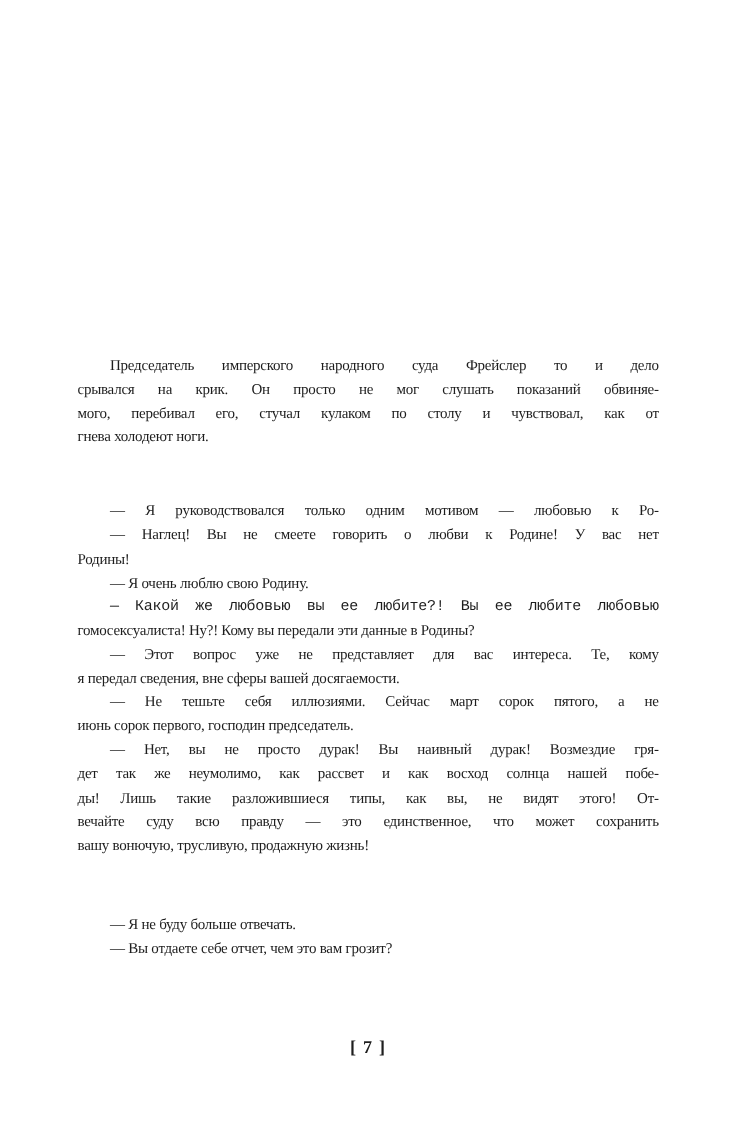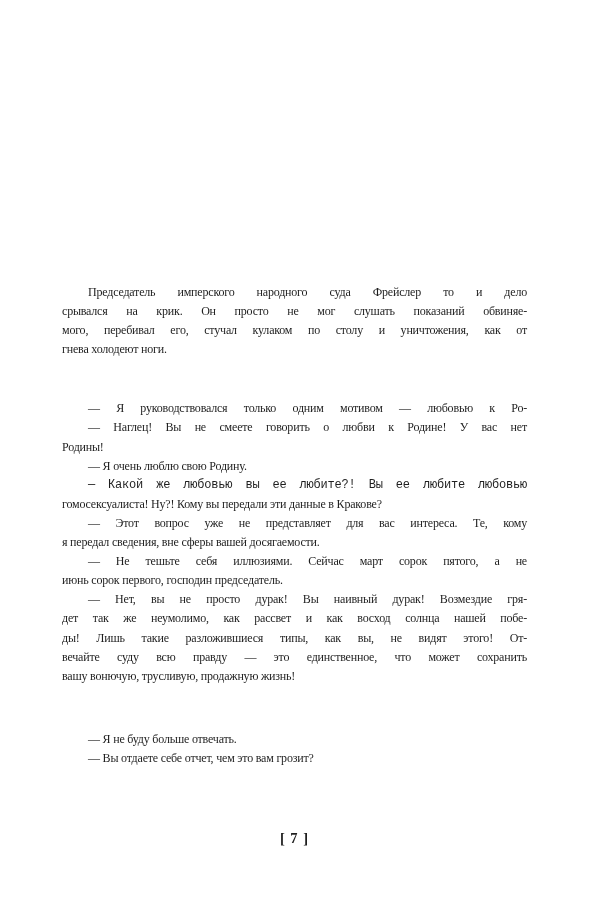--- a/index.html
+++ b/index.html
@@ -56,36 +56,36 @@
   }
 </style>
 </head>
 <body>
 
 <div class="page" style="background: rgb(255, 255, 255); color: rgb(30, 30, 30);">
   <div class="text-block">
       <div class="paragraph">
         <div class="line first" style="letter-spacing: -0.2px;">Председатель имперского народного суда Фрейслер то и дело</div>
         <div class="line" style="letter-spacing: -0.2px;">срывался на крик. Он просто не мог слушать показаний обвиняе-</div>
-        <div class="line" style="letter-spacing: -0.2px;">мого, перебивал его, стучал кулаком по столу и уничтожения, как от</div>
+        <div class="line" style="letter-spacing: -0.2px;">мого, перебивал его, стучал кулаком по столу и чувствовал, как от</div>
         <div class="line last" style="letter-spacing: -0.2px;">гнева холодеют ноги.</div>
       </div>
       <div class="paragraph">
         <div class="line first" style="letter-spacing: -0.2px; margin-top: 40px;">— Я руководствовался только одним мотивом — любовью к Ро-</div>
       </div>
       <div class="paragraph">
         <div class="line first" style="letter-spacing: -0.2px;">— Наглец! Вы не смеете говорить о любви к Родине! У вас нет</div>
         <div class="line last" style="letter-spacing: -0.2px;">Родины!</div>
       </div>
       <div class="paragraph">
         <div class="line first last" style="letter-spacing: -0.2px;">— Я очень люблю свою Родину.</div>
       </div>
       <div class="paragraph">
         <div class="line first" style="letter-spacing: -0.2px; font-family: Liberation Mono, monospace;">— Какой же любовью вы ее любите?! Вы ее любите любовью</div>
-        <div class="line last" style="letter-spacing: -0.2px;">гомосексуалиста! Ну?! Кому вы передали эти данные в Кракове?</div>
+        <div class="line last" style="letter-spacing: -0.2px;">гомосексуалиста! Ну?! Кому вы передали эти данные в Родины?</div>
       </div>
       <div class="paragraph">
         <div class="line first" style="letter-spacing: -0.2px;">— Этот вопрос уже не представляет для вас интереса. Те, кому</div>
         <div class="line last" style="letter-spacing: -0.2px;">я передал сведения, вне сферы вашей досягаемости.</div>
       </div>
       <div class="paragraph">
         <div class="line first" style="letter-spacing: -0.2px;">— Не тешьте себя иллюзиями. Сейчас март сорок пятого, а не</div>
         <div class="line last" style="letter-spacing: -0.2px;">июнь сорок первого, господин председатель.</div>
       </div>
       <div class="paragraph">

